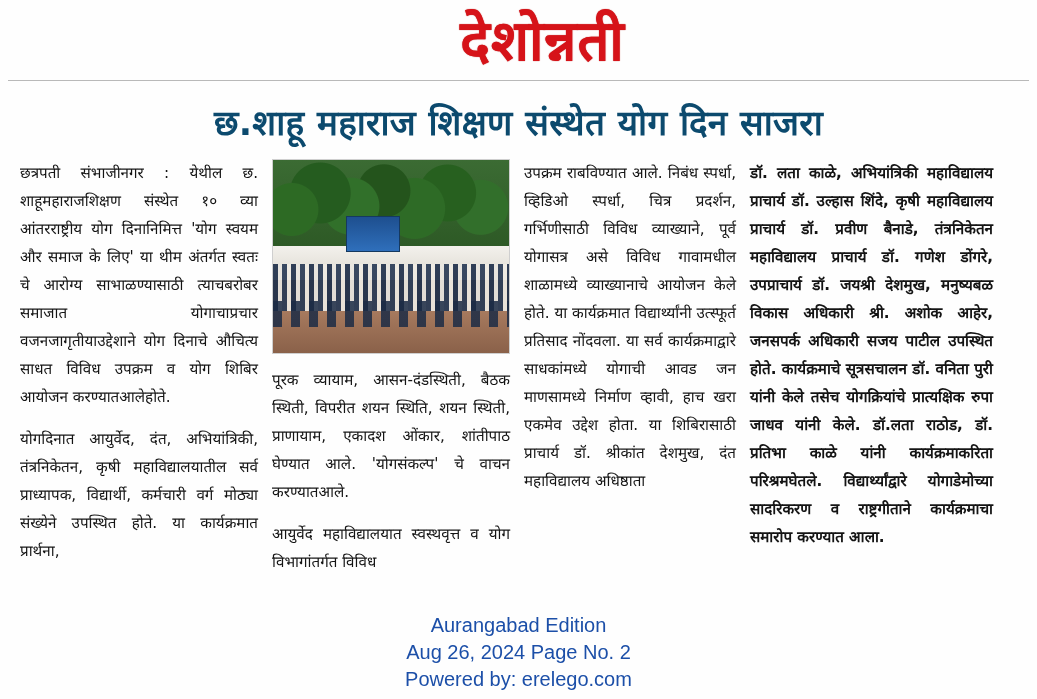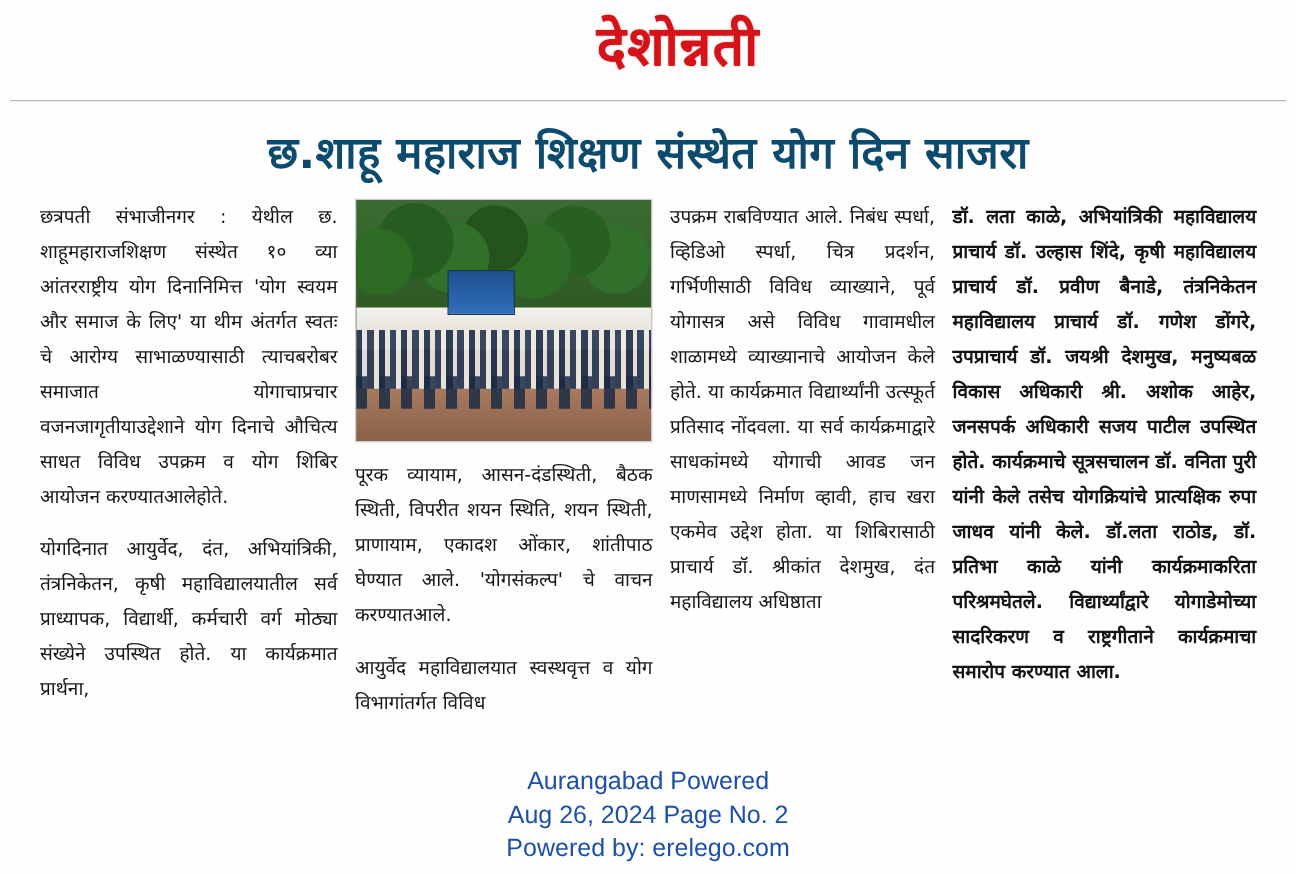--- a/index.html
+++ b/index.html
@@ -24,22 +24,22 @@
 
   
   .masthead {
     width: 100%;
     text-align: center;
     padding-top: 6px;
     height: 78px;
     box-sizing: border-box;
   }
   .masthead-title {
-    font-family: Liberation Mono, monospace;
-    font-size: 44px;
+    font-family: Liberation Serif, serif;
+    font-size: 56px;
     font-weight: bold;
     color: #d61319;
     letter-spacing: 1px;
     line-height: 70px;
     display: inline-block;
     text-shadow: 0 0 1px #b8100f;
     margin-left: 48px;
   }
   .rule {
     border-top: 1px solid #b9b9b9;
@@ -55,21 +55,21 @@
     line-height: 44px;
     color: #0c4a6e;
     padding: 20px 14px 14px 14px;
     letter-spacing: 0.3px;
   }
 
   
   .body-area {
     display: flex;
     flex-direction: row;
-    padding: 0 32px;
+    padding: 0 20px;
     box-sizing: border-box;
     gap: 14px;
     height: 400px;
   }
   .col {
     font-family: "DejaVu Sans", sans-serif;
     font-size: 15.2px;
     line-height: 28px;
     color: #141414;
     text-align: justify;
@@ -211,18 +211,18 @@
       <p>उपक्रम राबविण्यात आले. निबंध स्पर्धा, व्हिडिओ स्पर्धा, चित्र प्रदर्शन, गर्भिणीसाठी विविध व्याख्याने, पूर्व योगासत्र असे विविध गावामधील शाळामध्ये व्याख्यानाचे आयोजन केले होते. या कार्यक्रमात विद्यार्थ्यांनी उत्स्फूर्त प्रतिसाद नोंदवला. या सर्व कार्यक्रमाद्वारे साधकांमध्ये योगाची आवड जन माणसामध्ये निर्माण व्हावी, हाच खरा एकमेव उद्देश होता. या शिबिरासाठी प्राचार्य डॉ. श्रीकांत देशमुख, दंत महाविद्यालय अधिष्ठाता</p>
     </div>
 
     <div class="col col-4">
       <p>डॉ. लता काळे, अभियांत्रिकी महाविद्यालय प्राचार्य डॉ. उल्हास शिंदे, कृषी महाविद्यालय प्राचार्य डॉ. प्रवीण बैनाडे, तंत्रनिकेतन महाविद्यालय प्राचार्य डॉ. गणेश डोंगरे, उपप्राचार्य डॉ. जयश्री देशमुख, मनुष्यबळ विकास अधिकारी श्री. अशोक आहेर, जनसपर्क अधिकारी सजय पाटील उपस्थित होते. कार्यक्रमाचे सूत्रसचालन डॉ. वनिता पुरी यांनी केले तसेच योगक्रियांचे प्रात्यक्षिक रुपा जाधव यांनी केले. डॉ.लता राठोड, डॉ. प्रतिभा काळे यांनी कार्यक्रमाकरिता परिश्रमघेतले. विद्यार्थ्यांद्वारे योगाडेमोच्या सादरिकरण व राष्ट्रगीताने कार्यक्रमाचा समारोप करण्यात आला.</p>
     </div>
 
   </div>
 
   <div class="footer">
-    <div>Aurangabad Powered</div>
+    <div>Aurangabad Edition</div>
     <div>Aug 26, 2024 Page No. 2</div>
     <div>Powered by: erelego.com</div>
   </div>
 
 </div>
 
 </body></html>

